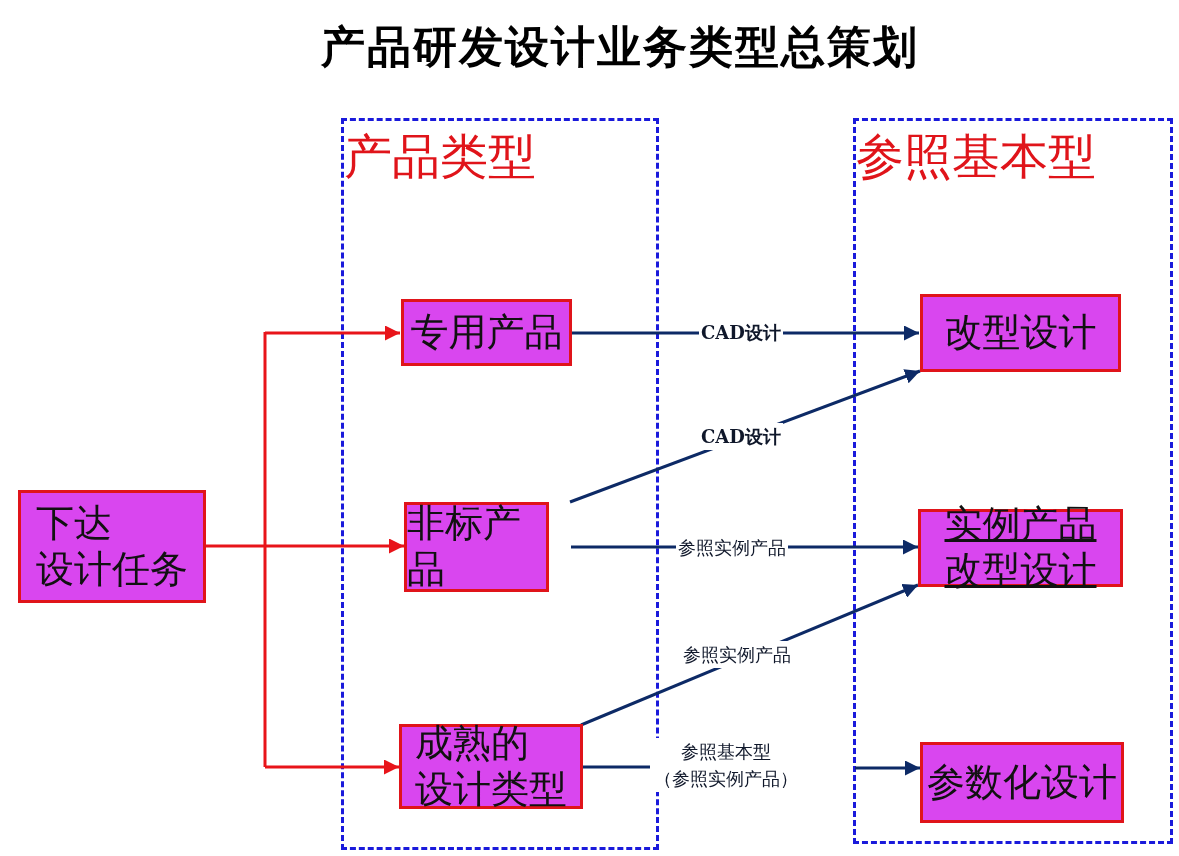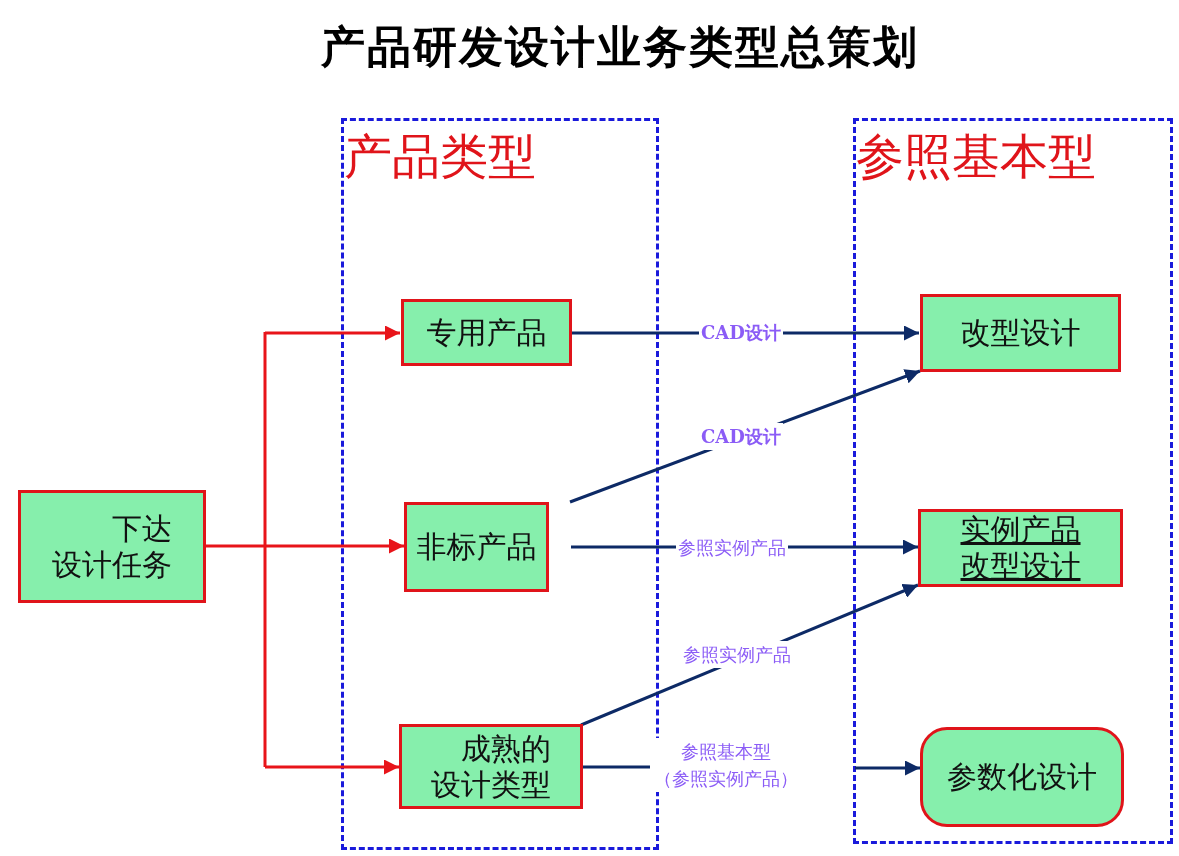--- a/index.html
+++ b/index.html
@@ -1,22 +1,22 @@
 <!DOCTYPE html>
 <html><head>
   <meta charset="utf-8">
   <style>
     html, body { margin: 0; padding: 0; background: #ffffff; }
     body { width: 1179px; height: 856px; position: relative; overflow: hidden; font-family: "DejaVu Sans", sans-serif; }
     .title { position: absolute; left: 0; top: 18px; width: 1240px; text-align: center; font-family: "DejaVu Serif", serif; font-size: 44px; font-weight: bold; letter-spacing: 2px; color: #000; }
     .group { position: absolute; border: 3px dashed #1a1adb; box-sizing: border-box; }
     .group-label { position: absolute; left: 0; width: 100%; text-align: left; color: #e0141a; font-size: 48px; font-family: "DejaVu Sans", sans-serif; }
-    .node { position: absolute; background: #86efac; border: 3px solid #e0141a; box-sizing: border-box; display: flex; align-items: center; justify-content: center; text-align: right; color: #111; font-size: 30px; line-height: 1.2; font-family: "DejaVu Sans", sans-serif; white-space: pre-line; }
+    .node { position: absolute; background: #d946ef; border: 3px solid #e0141a; box-sizing: border-box; display: flex; align-items: center; justify-content: center; text-align: left; color: #111; font-size: 38px; line-height: 1.2; font-family: "DejaVu Sans", sans-serif; white-space: pre-line; }
     svg.links { position: absolute; left: 0; top: 0; }
-    .elabel { position: absolute; background: #ffffff; color: #8b5cf6; font-size: 18px; text-align: center; white-space: pre-line; font-family: "DejaVu Serif", serif; line-height: 1.5; padding: 0 2px; }
+    .elabel { position: absolute; background: #ffffff; color: #0f172a; font-size: 18px; text-align: center; white-space: pre-line; font-family: "DejaVu Serif", serif; line-height: 1.5; padding: 0 2px; }
     .elabel.bold { font-weight: bold; }
   </style>
 </head>
 <body>
 
 <div class="title">产品研发设计业务类型总策划</div>
 
 <div class="group" style="left:341px; top:118px; width:318px; height:732px;">
   <div class="group-label" style="top:4px;">产品类型</div>
 </div>
@@ -50,20 +50,20 @@
 
 <div class="node" style="left:18px; top:490px; width:188px; height:113px;">下达
 设计任务</div>
 <div class="node" style="left:401px; top:299px; width:171px; height:67px;">专用产品</div>
 <div class="node" style="left:404px; top:502px; width:145px; height:90px;">非标产品</div>
 <div class="node" style="left:399px; top:724px; width:184px; height:85px;">成熟的
 设计类型</div>
 <div class="node" style="left:920px; top:294px; width:201px; height:78px;">改型设计</div>
 <div class="node" style="left:918px; top:509px; width:205px; height:78px;text-decoration:underline;">实例产品
 改型设计</div>
-<div class="node" style="left:920px; top:727px; width:204px; height:100px;border-radius:27px;">参数化设计</div>
+<div class="node" style="left:920px; top:742px; width:204px; height:81px;">参数化设计</div>
 
 <div class="elabel bold" style="left:699px; top:319px;">CAD设计</div>
 <div class="elabel bold" style="left:699px; top:423px;">CAD设计</div>
 <div class="elabel" style="left:676px; top:534px;">参照实例产品</div>
 <div class="elabel" style="left:681px; top:641px;">参照实例产品</div>
 <div class="elabel" style="left:652px; top:738px;">参照基本型
 （参照实例产品）</div>
 
 </body></html>

